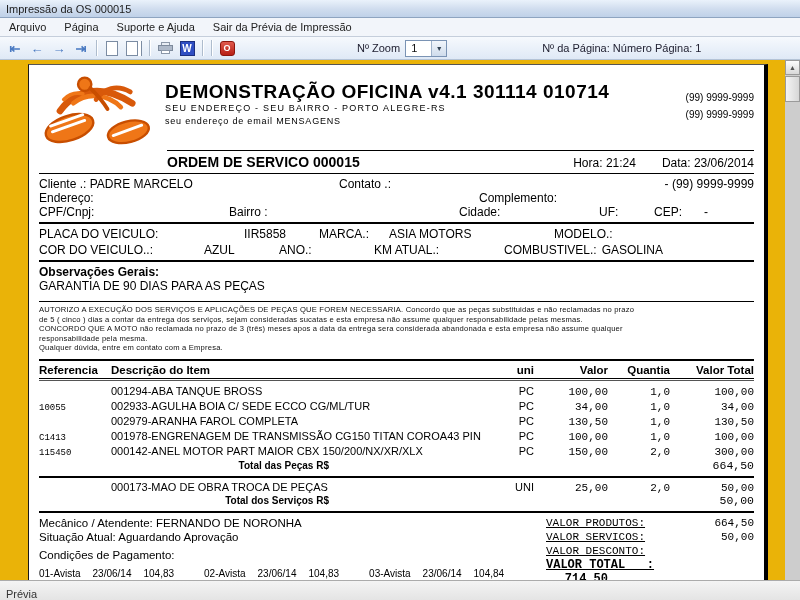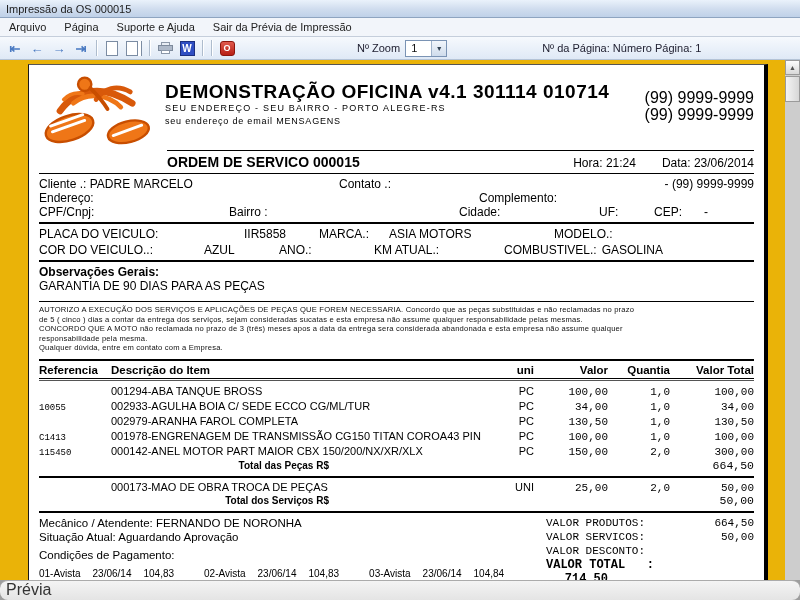--- a/index.html
+++ b/index.html
@@ -90,21 +90,21 @@
     border-left:1px solid #1a1a1a; border-top:1px solid #555;
     border-right:4px solid #000; border-bottom:5px solid #000;
     padding:6px 10px 0 10px; overflow:hidden;
   }
   .doc-header { display:flex; }
   .logo-box { width:118px; height:76px; flex:0 0 118px; }
   .head-mid { flex:1; padding-left:8px; padding-top:10px; }
   .company-name { font-size:19px; font-weight:bold; letter-spacing:0.5px; }
   .company-addr { font-size:9px; letter-spacing:1.2px; }
   .company-mail { font-size:9px; letter-spacing:0.8px; margin-top:3px; }
-  .head-phones { width:120px; flex:0 0 120px; text-align:right; padding-top:18px; font-size:16px; line-height:17px; }
+  .head-phones { width:120px; flex:0 0 120px; text-align:right; padding-top:18px; font-size:10px; line-height:17px; }
   .hr1 { border-top:1px solid #000; margin:3px 0; }
   .hr2 { border-top:2px solid #000; margin:3px 0; }
   .order-row { display:flex; align-items:baseline; padding-left:128px; }
   .order-title { font-size:14px; font-weight:bold; flex:1; }
   .order-dt { font-size:12px; display:flex; gap:26px; }
   .info { font-size:12px; line-height:14px; }
   .row { display:flex; align-items:baseline; }
   .terms { font-size:7.6px; line-height:9.5px; color:#111; letter-spacing:0.2px; }
   
   .grid {
@@ -121,30 +121,30 @@
   .grid-row { display:contents; }
   .grid-row > div { padding:1px 0; }
   
   .foot { display:flex; margin-top:2px; }
   .foot-left { flex:1; font-size:11.5px; line-height:14px; }
   .cond { margin-top:4px; }
   .payments { display:flex; gap:30px; font-size:10px; margin-top:5px; }
   .pay { display:flex; gap:12px; }
   .valores { width:208px; flex:0 0 208px; font-family:"Liberation Mono", monospace; font-size:11px; line-height:14px; }
   .valores .vrow { display:flex; }
-  .valores .vl { flex:1; white-space:pre; }
+  .valores .vl { flex:1; white-space:pre;text-decoration:underline; }
   .valores .vv { width:62px; text-align:right; }
   .valores .vtotal { font-weight:bold; font-size:12px;flex-direction:column; }
   
   .statusbar {
     height:20px; flex:0 0 20px;
     background:linear-gradient(#f4f4f4,#e4e4e4);
     border-top:1px solid #ababab;
-    display:flex; align-items:flex-start;
-    font-size:16px; color:#333; padding-left:6px;border-radius:8px;
+    display:flex; align-items:flex-end;
+    font-size:11px; color:#333; padding-left:6px;
   }
 </style>
 </head>
 <body>
 
 <div class="titlebar">
   <span>Impressão da OS 000015</span>
 </div>
 
 <div class="menubar">

